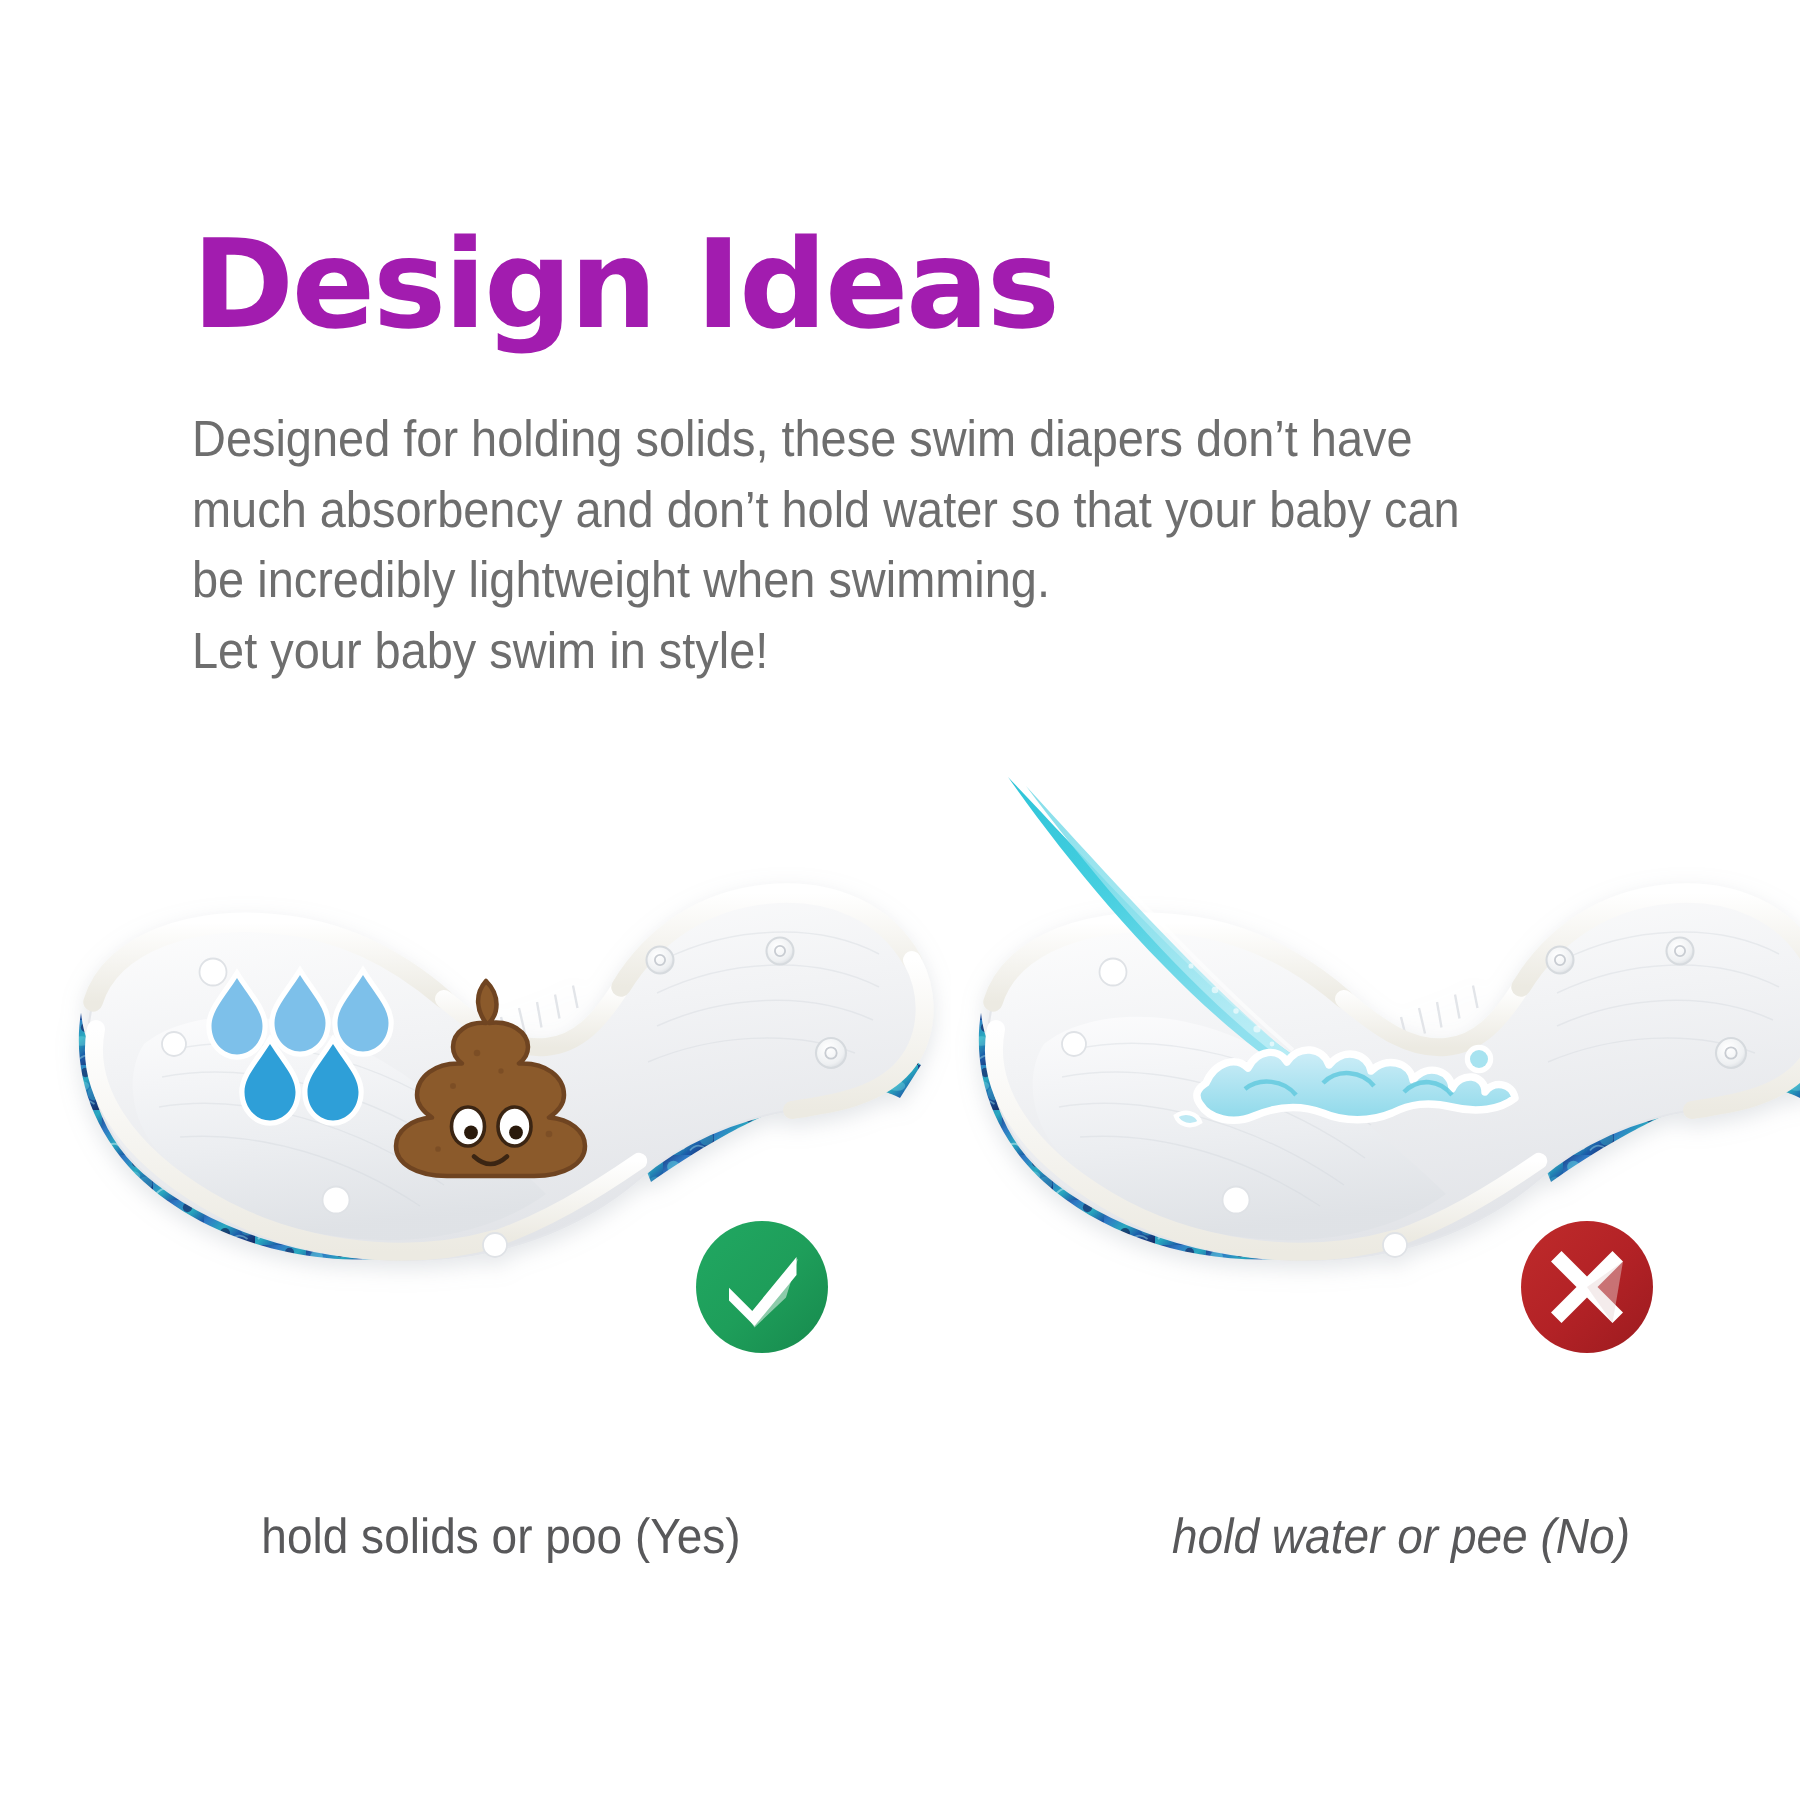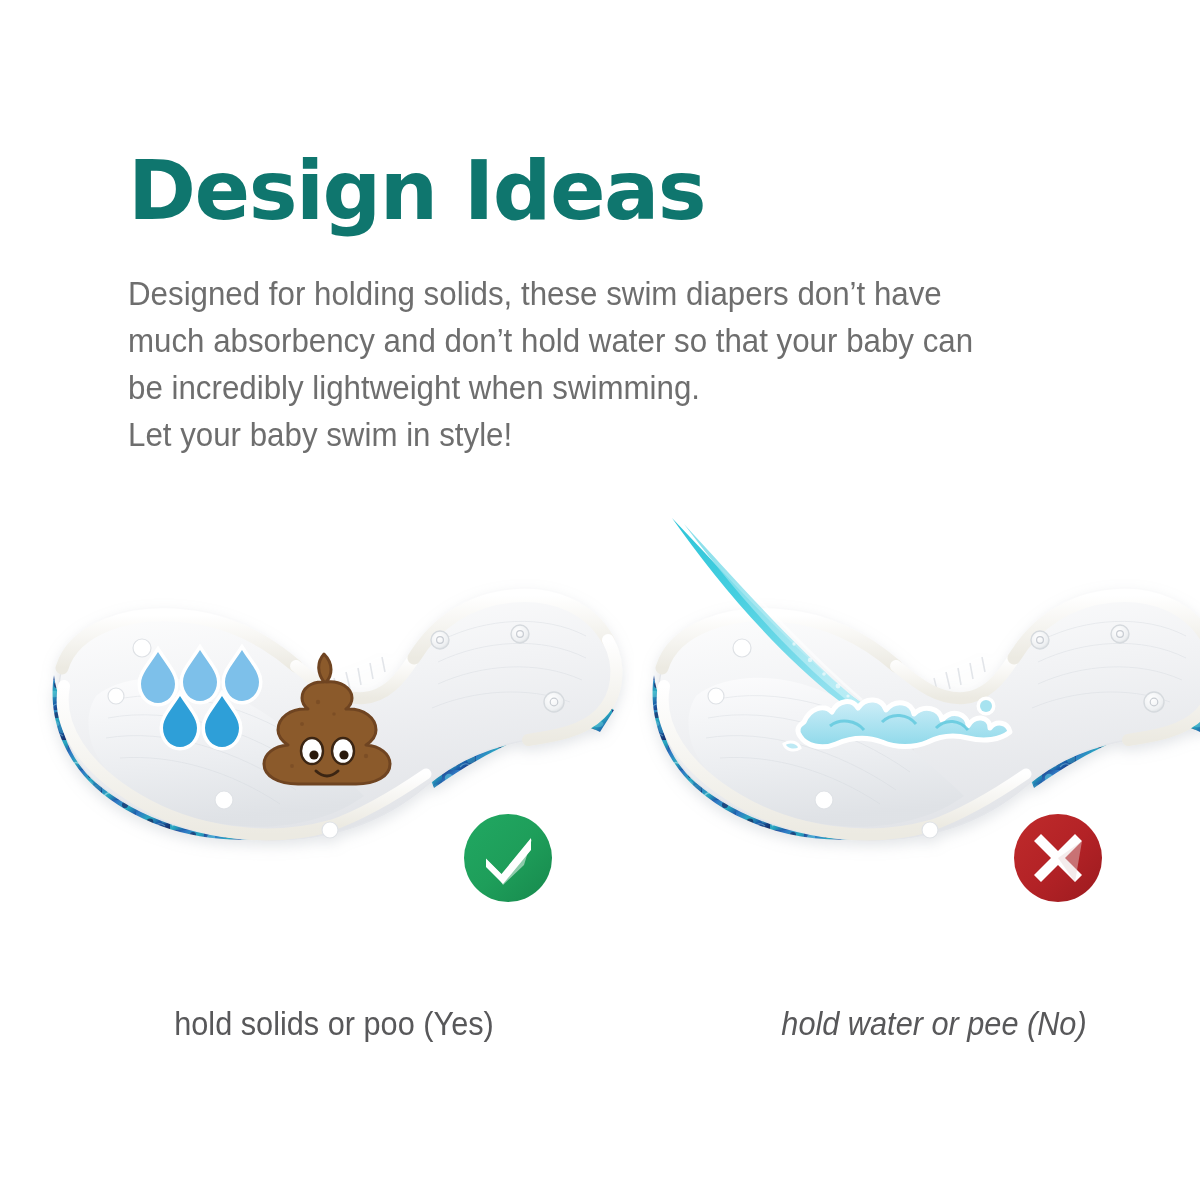--- a/index.html
+++ b/index.html
@@ -27,21 +27,21 @@
     left: 128px;
     top: 150px;
     width: 1000px;
   }
   .page-title {
     font-family: "DejaVu Sans", sans-serif;
     font-weight: bold;
     font-size: 82px;
     line-height: 1.0;
     letter-spacing: -1.5px;
-    color: #0f766e;
+    color: #a21caf;
     margin: 0;
     white-space: nowrap;
   }
   .intro {
     margin-top: 38px;
     font-family: "Liberation Sans", sans-serif;
     font-size: 34px;
     line-height: 47px;
     color: #6e6e6e;
     font-weight: 300;

